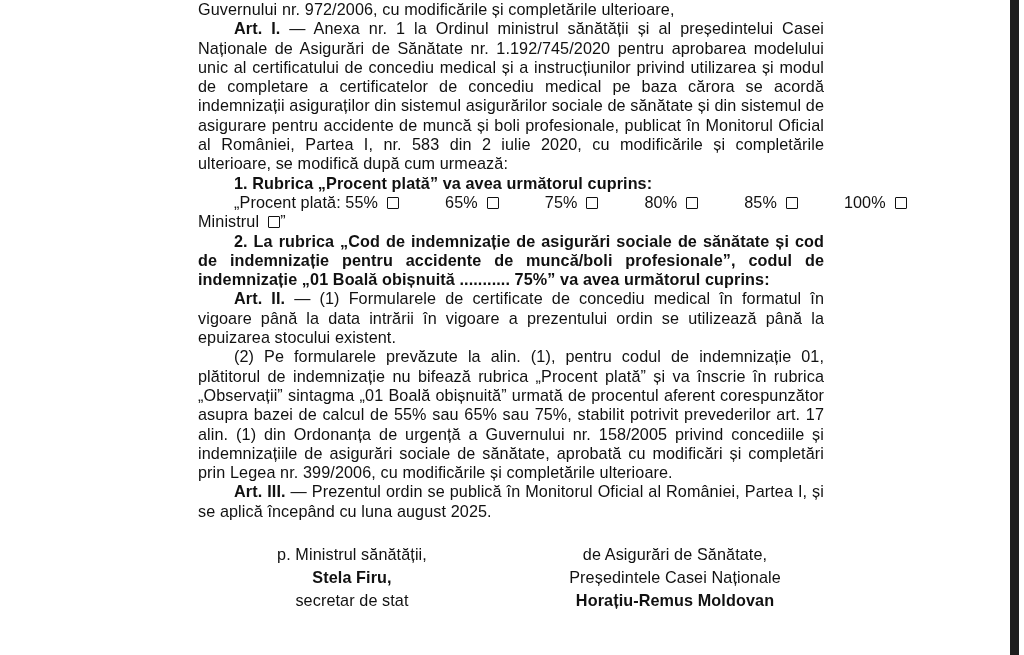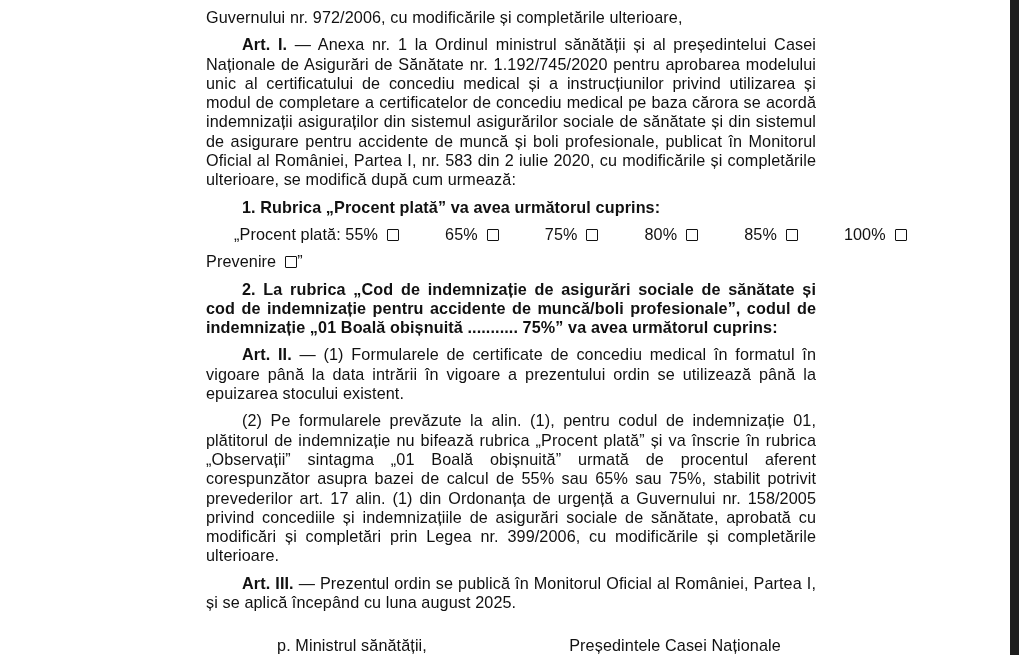--- a/index.html
+++ b/index.html
@@ -13,21 +13,21 @@
     -webkit-font-smoothing:antialiased;
   }
   .doc {
     position:absolute;
     left:198px; top:0;
     width:626px;
     font-size:16.2px;
     line-height:19.3px;
     letter-spacing:0.1px;
   }
-  .doc p { margin:8px; text-align:justify; }
+  .doc p { margin:0; text-align:justify; }
   .indent { text-indent:36px; }
   .bold { font-weight:bold; }
   .frag {
     margin-top:-9px;
     text-align:left !important;
     white-space:nowrap;
     overflow:hidden;
   }
   .preamble { margin-top:17px; }
   .cbrow {
@@ -81,40 +81,40 @@
   <p class="indent bold">1. Rubrica „Procent plată” va avea următorul cuprins:</p>
 
   <div class="cbrow">
     <span class="cbitem"><span>„Procent plată: 55%</span><span class="box"></span></span>
     <span class="cbitem"><span>65%</span><span class="box"></span></span>
     <span class="cbitem"><span>75%</span><span class="box"></span></span>
     <span class="cbitem"><span>80%</span><span class="box"></span></span>
     <span class="cbitem"><span>85%</span><span class="box"></span></span>
     <span class="cbitem"><span>100%</span><span class="box"></span></span>
   </div>
-  <p class="prevline"><span>Prevenire</span><span class="box"></span><span>”</span></p>
+  <p class="prevline"><span>Ministrul</span><span class="box"></span><span>”</span></p>
 
   <p class="indent bold">2. La rubrica „Cod de indemnizație de asigurări sociale de sănătate și cod de indemnizație pentru accidente de muncă/boli profesionale”, codul de indemnizație „01 Boală obișnuită ........... 75%” va avea următorul cuprins:</p>
 
 
   <p class="indent"><span class="bold">Art. II.</span><span> — (1) Formularele de certificate de concediu medical în formatul în vigoare până la data intrării în vigoare a prezentului ordin se utilizează până la epuizarea stocului existent.</span></p>
 
   <p class="indent">(2) Pe formularele prevăzute la alin. (1), pentru codul de indemnizație 01, plătitorul de indemnizație nu bifează rubrica „Procent plată” și va înscrie în rubrica „Observații” sintagma „01 Boală obișnuită” urmată de procentul aferent corespunzător asupra bazei de calcul de 55% sau 65% sau 75%, stabilit potrivit prevederilor art. 17 alin. (1) din Ordonanța de urgență a Guvernului nr. 158/2005 privind concediile și indemnizațiile de asigurări sociale de sănătate, aprobată cu modificări și completări prin Legea nr. 399/2006, cu modificările și completările ulterioare.</p>
 
   <p class="indent"><span class="bold">Art. III.</span><span> — Prezentul ordin se publică în Monitorul Oficial al României, Partea I, și se aplică începând cu luna august 2025.</span></p>
 
   <div class="sigs">
     <div class="sig sig-left">
       <div>p. Ministrul sănătății,</div>
       <div class="bold">Stela Firu,</div>
       <div>secretar de stat</div>
     </div>
     <div class="sig sig-right">
+      <div>de Asigurări de Sănătate,</div>
       <div>Președintele Casei Naționale</div>
-      <div>de Asigurări de Sănătate,</div>
       <div class="bold">Horațiu-Remus Moldovan</div>
     </div>
   </div>
 
 </div>
 
 <div class="edge-dark" style="background: rgb(30, 30, 30);"></div>
 <div class="edge-white"></div>
 
 </body></html>

